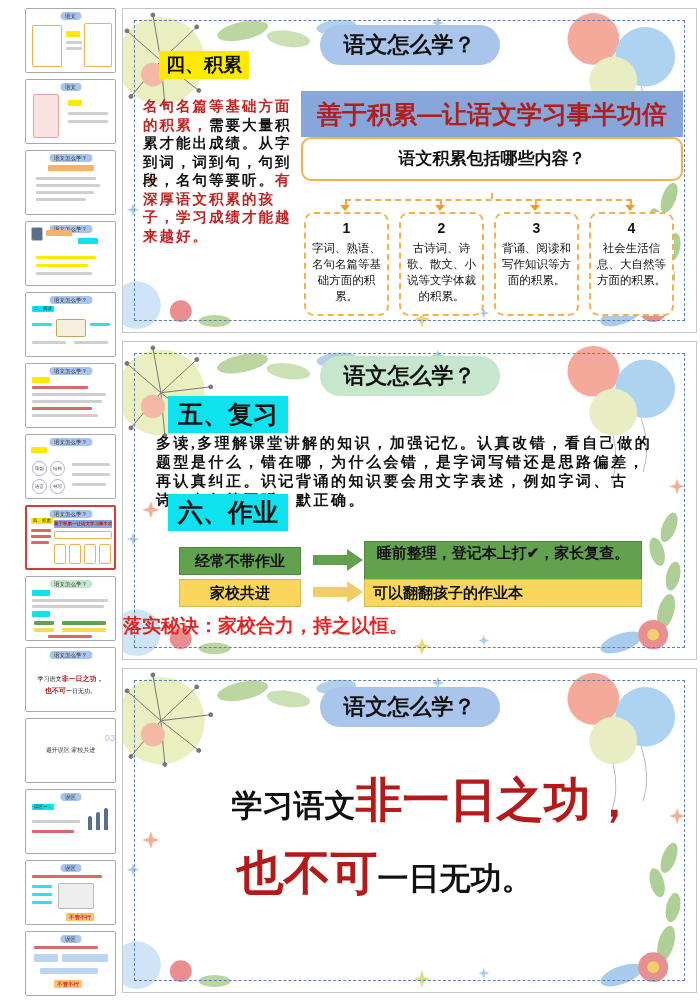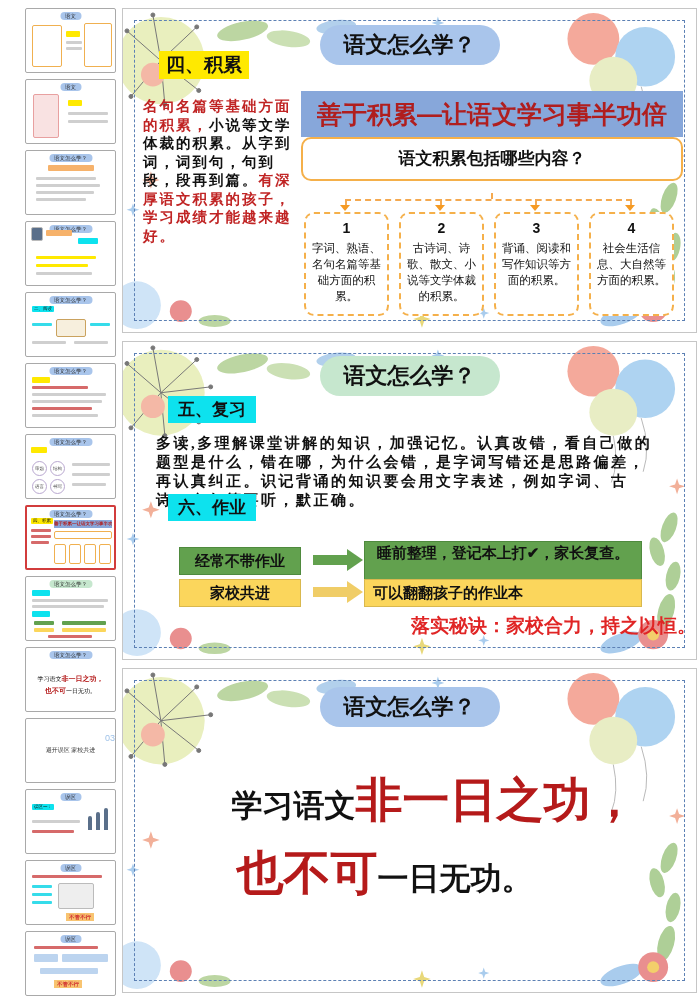--- a/index.html
+++ b/index.html
@@ -74,40 +74,40 @@
   .vstub { position:absolute; width:0; height:6px; border-left:2px dashed #f5a94f; z-index:2; }
   .hline { position:absolute; height:0; border-top:2px dashed #f5a94f; z-index:2; }
   .item-box { position:absolute; top:203px; width:85px; height:104px; background:#fff;
               border:2px dashed #f5b04a; border-radius:10px; z-index:2; padding:6px 4px 2px; }
   .item-num { text-align:center; font-weight:bold; font-size:14px; color:#111; }
   .item-text { margin-top:4px; text-align:center; font-size:11.5px; line-height:16px;
                font-family:"Liberation Serif", serif; color:#111; }
 
   
   .sec-cyan { position:absolute; left:45px; background:#0de2ee; color:#111; font-weight:bold;
-              font-size:17px; padding:2px 10px; z-index:2; font-family:"Liberation Serif", serif; }
+              font-size:25px; padding:2px 10px; z-index:2; font-family:"Liberation Serif", serif; }
   .para2 { position:absolute; left:33px; top:92px; width:500px; font-size:15px; line-height:19px;
            letter-spacing:2.5px; z-index:2; font-family:"Liberation Serif", serif; color:#111; font-weight:bold; }
   .src-box { position:absolute; left:56px; width:122px; height:28px; text-align:center; line-height:26px;
              font-size:15px; font-weight:bold; z-index:2; font-family:"Liberation Serif", serif; color:#111; }
   .src-box.green { background:#62a14e; border:1px solid #4f8a3e; }
   .src-box.yellow { background:#fbd65c; border:1px solid #d9b84e; }
   .fat-arrow { position:absolute; left:190px; width:34px; height:10px; z-index:2; }
   .fat-arrow.green { background:#62a14e; }
   .fat-arrow.yellowa { background:#f0cd67; }
   .fat-arrow::after { content:""; position:absolute; left:34px; top:-6px; width:0; height:0;
                       border-top:11px solid transparent; border-bottom:11px solid transparent; }
   .fat-arrow.green::after { border-left:16px solid #62a14e; }
   .fat-arrow.yellowa::after { border-left:16px solid #f0cd67; }
   .dst-box { position:absolute; left:241px; width:278px; z-index:2; font-size:15px; font-weight:bold;
              font-family:"Liberation Serif", serif; color:#111; }
   .dst-box.green { background:#62a14e; border:1px solid #4f8a3e; height:44px; text-align:center;
                    line-height:21px; padding:1px 6px; }
   .dst-box.yellow { background:#fbd65c; border:1px solid #d9b84e; height:28px; line-height:26px; padding:0 8px; }
-  .footer-red { position:absolute; left:0; right:0; top:271px; text-align:right; color:#e02525;
+  .footer-red { position:absolute; left:0; right:0; top:271px; text-align:left; color:#e02525;
                 font-weight:bold; font-size:19px; z-index:2; font-family:"Liberation Serif", serif; }
 
   
   .bigwrap { position:absolute; left:0; right:0; top:100px; z-index:2; font-family:"Liberation Serif", serif; }
   .bigline { text-align:center; white-space:nowrap; }
   .bigline.l1 { transform:translateX(25px); }
   .bigline.l2 { transform:translateX(-25px); margin-top:10px; }
   .big-black { font-size:31px; font-weight:bold; color:#111; vertical-align:baseline; }
   .big-red { font-size:47px; font-weight:bold; color:#b51a1a; vertical-align:baseline; }
 </style>
@@ -302,21 +302,21 @@
     <path d="M0 -8 L2 -2 L8 0 L2 2 L0 8 L-2 2 L-8 0 L-2 -2 Z" transform="translate(10,202) scale(0.8)" fill="#a9cced"></path>
     <path d="M0 -8 L2 -2 L8 0 L2 2 L0 8 L-2 2 L-8 0 L-2 -2 Z" transform="translate(300,312) scale(1.1)" fill="#e8d87a"></path>
     <path d="M0 -8 L2 -2 L8 0 L2 2 L0 8 L-2 2 L-8 0 L-2 -2 Z" transform="translate(362,306) scale(0.7)" fill="#a9cced"></path>
     <path d="M0 -8 L2 -2 L8 0 L2 2 L0 8 L-2 2 L-8 0 L-2 -2 Z" transform="translate(556,148) scale(1.0)" fill="#f2b099"></path>
     <path d="M0 -8 L2 -2 L8 0 L2 2 L0 8 L-2 2 L-8 0 L-2 -2 Z" transform="translate(316,14) scale(0.8)" fill="#a9cced"></path>
   </svg>
 </div>
       <div class="inner-dotted"></div>
       <div class="pill blue">语文怎么学？</div>
       <div class="sec-yellow">四、积累</div>
-      <p class="intro"><span class="red">名句名篇等基础方面的积累，</span><span>小说等文学体裁的积累。从字到词，词到句，句到段，段再到篇。</span><span class="red">有深厚语文积累的孩子，学习成绩才能越来越好。</span></p>
+      <p class="intro"><span class="red">名句名篇等基础方面的积累，</span><span>需要大量积累才能出成绩。从字到词，词到句，句到段，名句等要听。</span><span class="red">有深厚语文积累的孩子，学习成绩才能越来越好。</span></p>
       <div class="banner">善于积累—让语文学习事半功倍</div>
       <div class="tri-dn" style="left:363px;top:129px"></div>
       <div class="qbox">语文积累包括哪些内容？</div>
       <div class="vstub" style="left:368px;top:184px"></div>
       <div class="hline" style="left:222px;top:190px;width:287px"></div>
       <div class="vstub" style="left:222px;top:190px"></div>
       <div class="vstub" style="left:317px;top:190px"></div>
       <div class="vstub" style="left:412px;top:190px"></div>
       <div class="vstub" style="left:507px;top:190px"></div>
       <div class="tri-dn" style="left:217px;top:196px;border-top-width:6px;border-left-width:5px;border-right-width:5px"></div>

